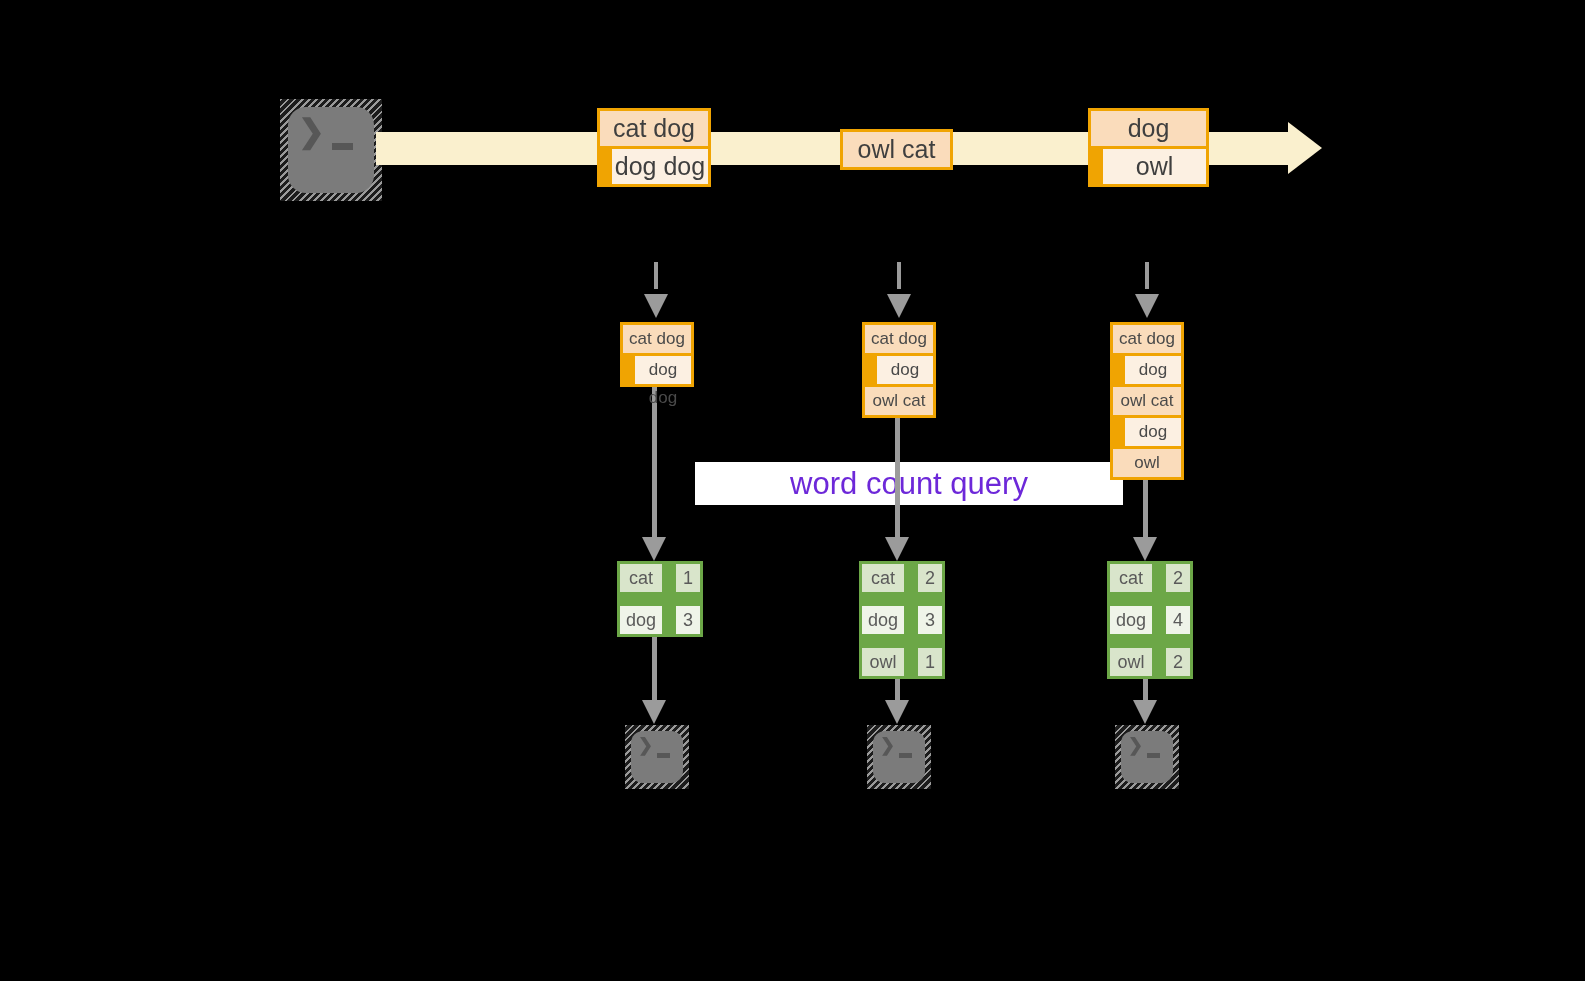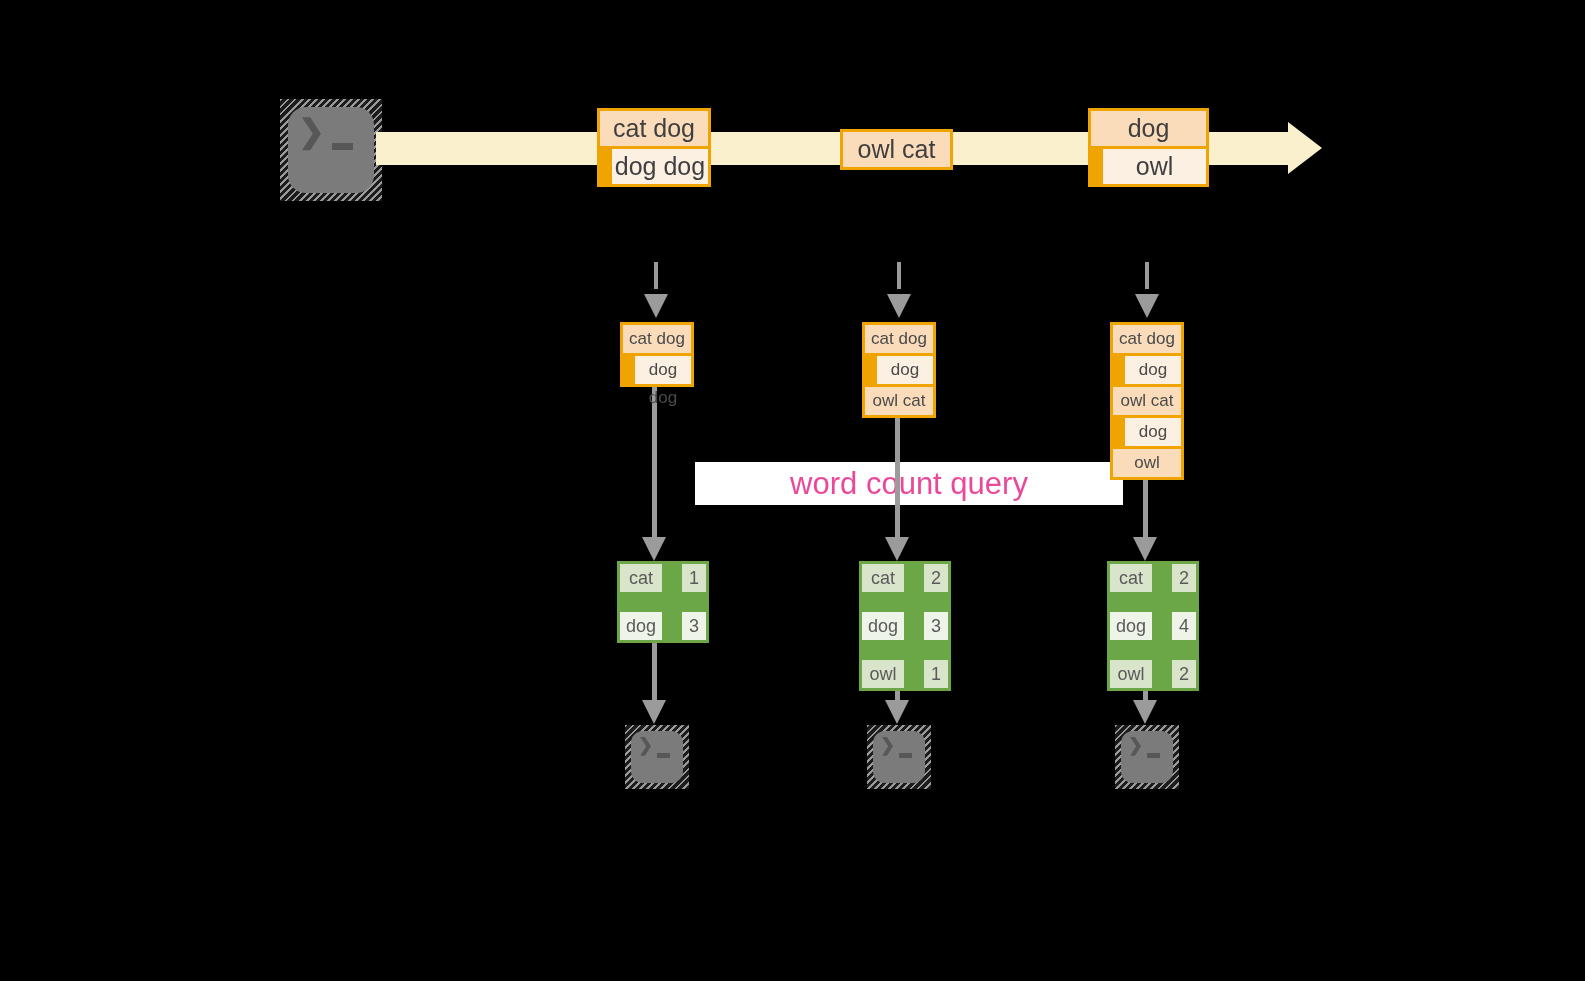--- a/index.html
+++ b/index.html
@@ -27,24 +27,24 @@
   .fill-b{background:#fcf0e2;margin-left:12px;}
 
   
   .dash{width:4px;background:#9b9b9b;z-index:2;}
   .vline{width:5px;background:#9b9b9b;z-index:2;}
   .vhead{width:0;height:0;border-left:12px solid transparent;border-right:12px solid transparent;
          border-top:24px solid #9b9b9b;z-index:2;}
 
   
   .query-band{background:#ffffff;z-index:1;text-align:center;}
-  .query-band span{font-size:31px;line-height:43px;color:#ec4899;}
+  .query-band span{font-size:31px;line-height:43px;color:#6d28d9;}
 
   
-  .gtable{background:#6ca747;padding:3px;display:grid;grid-template-columns:42px 24px;gap:20px;z-index:3;}
+  .gtable{background:#6ca747;padding:3px;display:grid;grid-template-columns:42px 24px;gap:14px;z-index:3;}
   .gcell{height:28px;line-height:28px;text-align:center;font-size:18px;color:#5a5a5a;}
   .gfill-a{background:#d9e5cb;}
   .gfill-b{background:#eff4e9;}
 </style>
 </head>
 <body>
 
 <div class="canvas">
 
   <div class="abs hatch" style="left:280px;top:99px;width:102px;height:102px">

